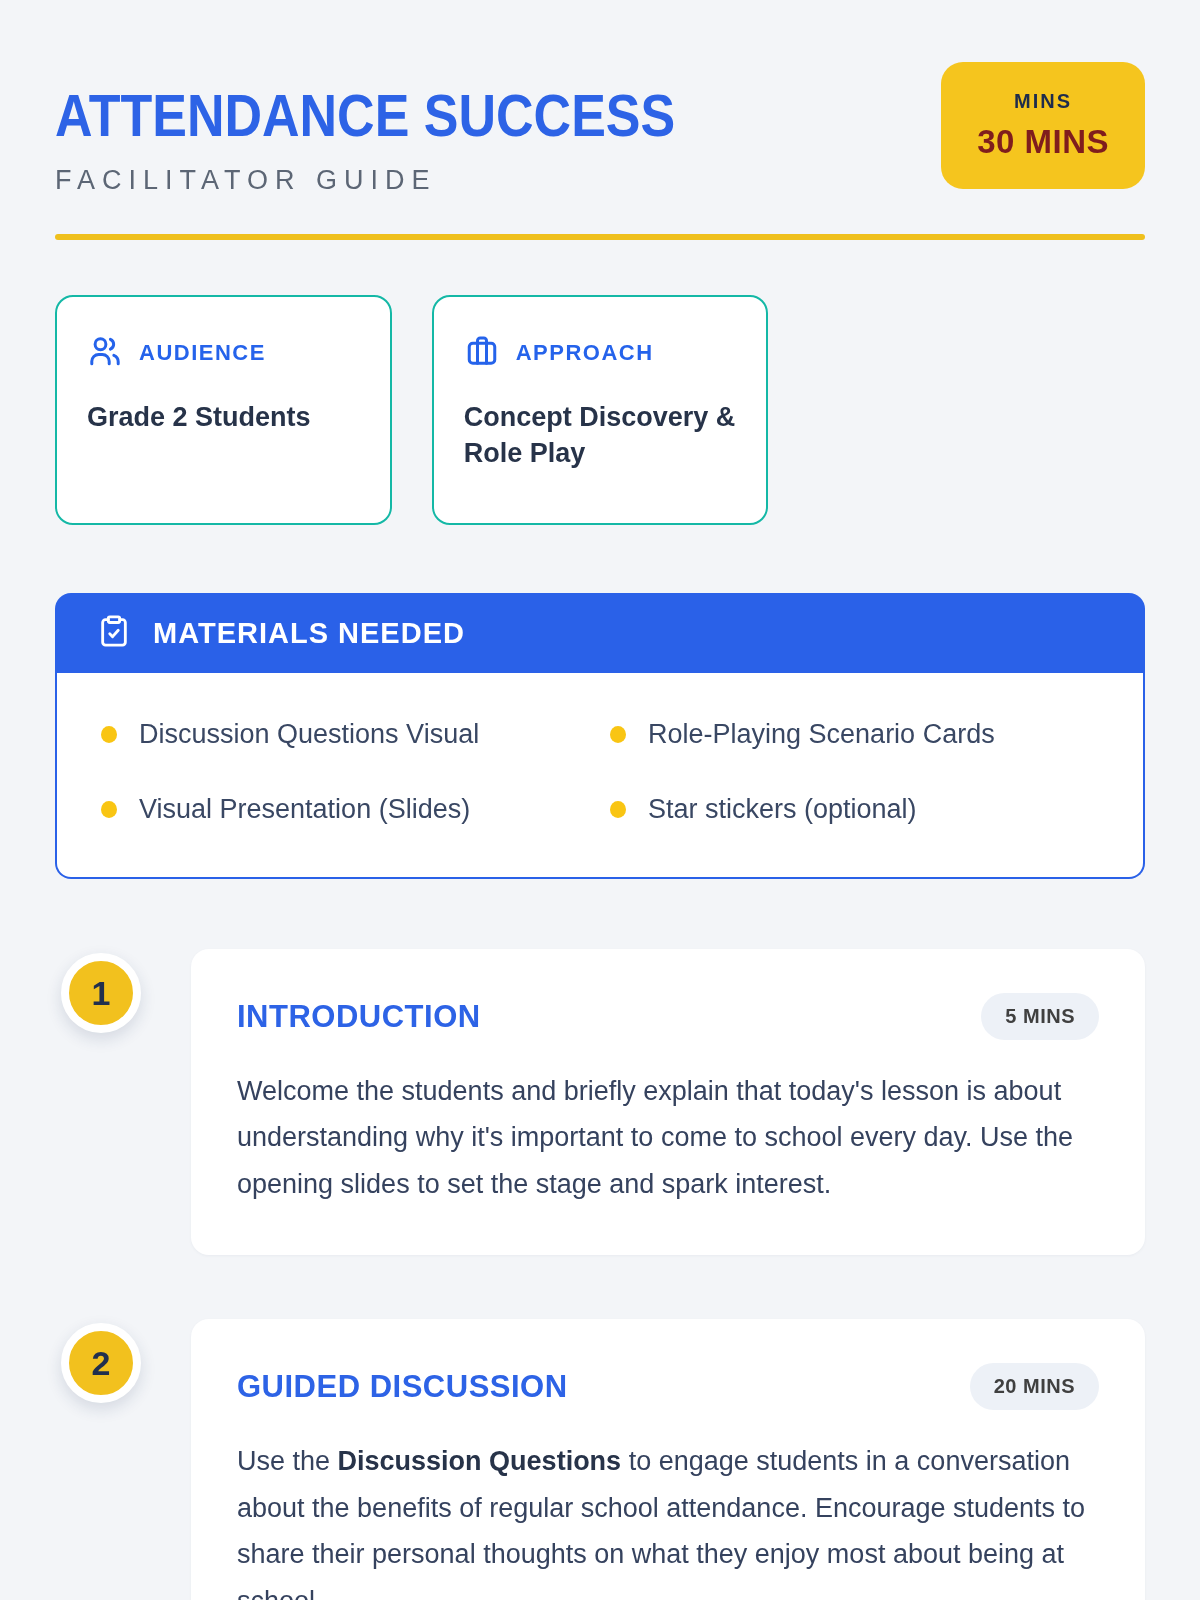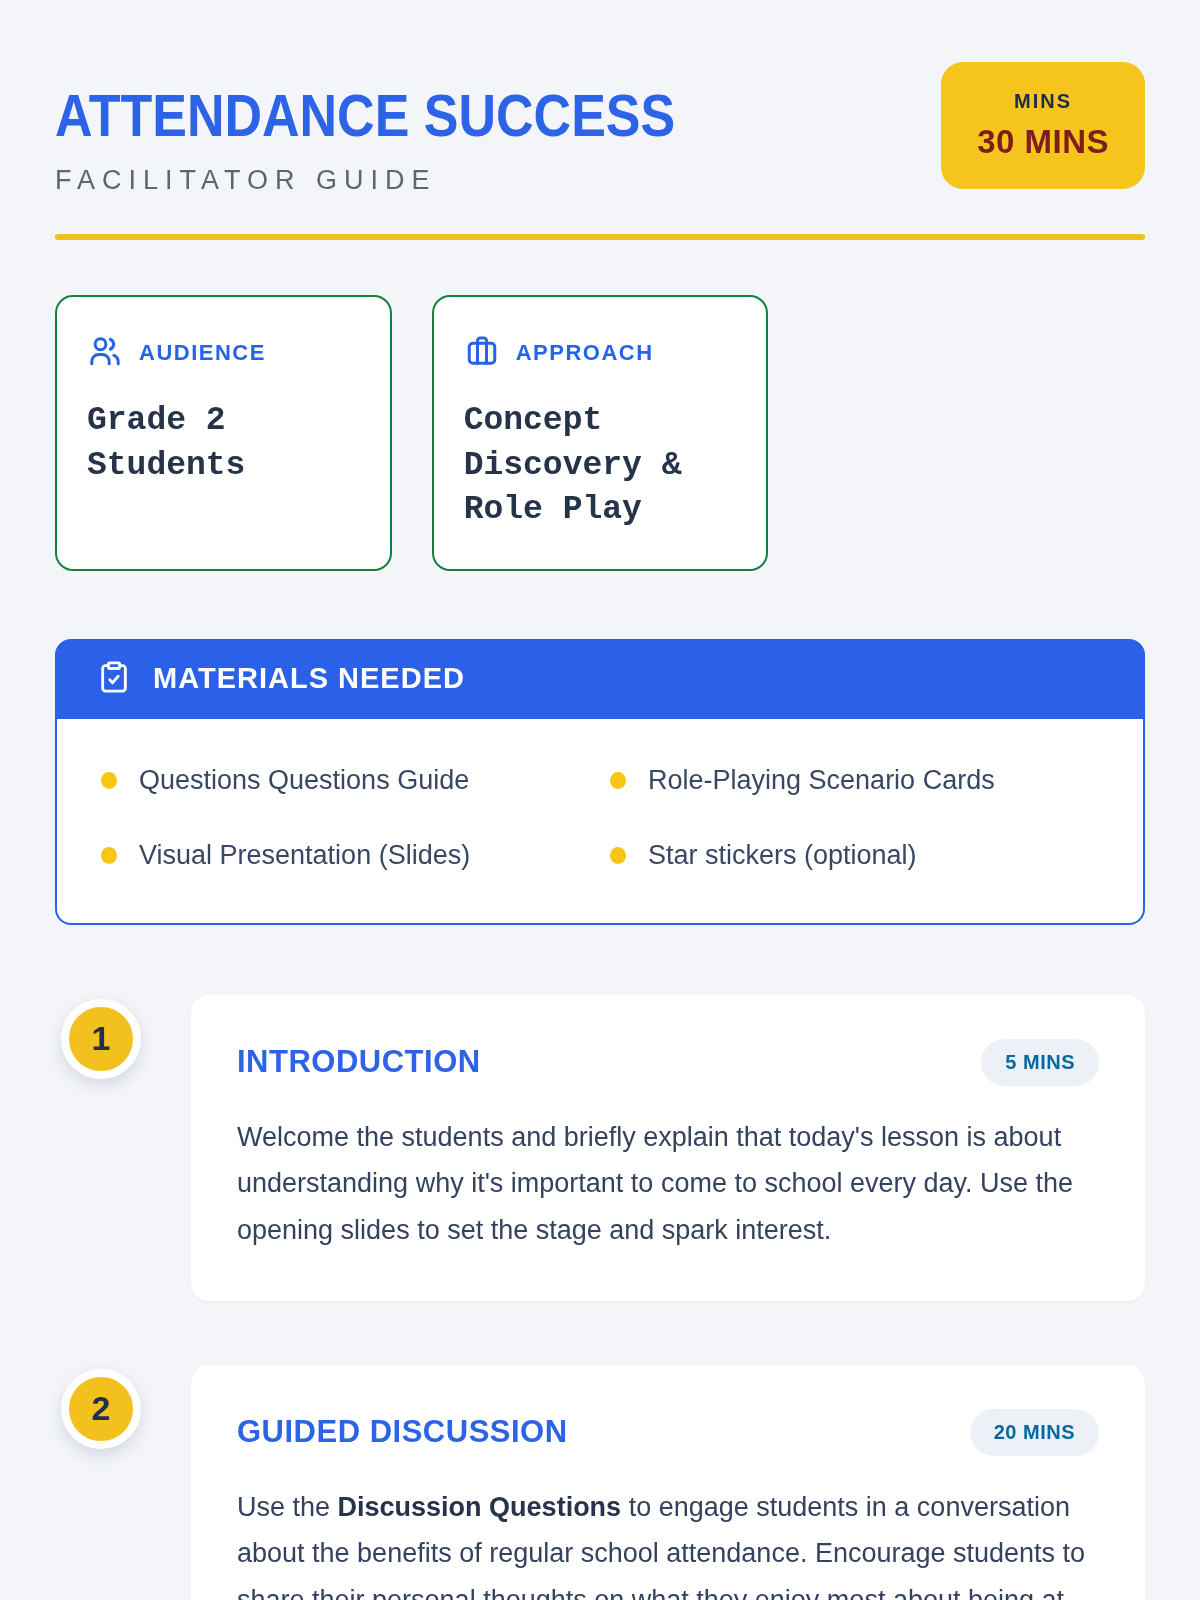--- a/index.html
+++ b/index.html
@@ -43,28 +43,28 @@
   }
   .time-label { font-size: 20px; font-weight: bold; color: #1E2C4C; letter-spacing: 2px; }
   .time-value { font-size: 33px; font-weight: bold; color: #7f1d1d; margin-top: 10px; letter-spacing: 0.5px; white-space: nowrap; }
 
   .divider { height: 6px; background: #EFC01D; border-radius: 3px; margin-top: 38px; }
 
   
   .info-cards { display: grid; grid-template-columns: repeat(3, 1fr); gap: 40px; margin-top: 55px; }
   .info-card {
     background: #FFFFFF;
-    border: 2px solid #15803d;
+    border: 2px solid #14b8a6;
     border-radius: 18px;
     padding: 36px 30px;
     min-height: 230px;
   }
   .info-card-head { display: flex; align-items: center; gap: 16px; margin-bottom: 26px; }
   .info-card-label { color: #2563EB; font-weight: bold; font-size: 22px; letter-spacing: 1.5px; }
-  .info-card-text { font-size: 33px; font-weight: bold; color: #273349; line-height: 1.35; font-family: Liberation Mono, monospace; }
+  .info-card-text { font-size: 27px; font-weight: bold; color: #273349; line-height: 1.35; }
   .icon-blue { stroke: #2563EB; fill: none; stroke-width: 2; stroke-linecap: round; stroke-linejoin: round; }
   .icon-white { stroke: #FFFFFF; fill: none; stroke-width: 2; stroke-linecap: round; stroke-linejoin: round; }
 
   
   .materials { margin-top: 68px; }
   .materials-header {
     background: #2A61E8;
     border-radius: 16px 16px 0 0;
     display: flex;
     align-items: center;
@@ -106,21 +106,21 @@
     border-radius: 18px;
     margin-left: 50px;
     flex: 1;
     padding: 44px 46px 48px 46px;
     box-shadow: 0 1px 3px rgba(30,50,90,0.05);
   }
   .step-head { display: flex; justify-content: space-between; align-items: center; }
   .step-title { color: #2D63E6; font-size: 31px; font-weight: bold; letter-spacing: 0.5px; }
   .step-duration {
     background: #EDF1F7;
-    color: #0369a1;
+    color: #404040;
     font-size: 20px;
     font-weight: bold;
     padding: 12px 24px;
     border-radius: 999px;
     letter-spacing: 0.5px;
     white-space: nowrap;
   }
   .step-body { margin-top: 28px; font-size: 27px; line-height: 1.72; color: #35425E; }
   .step-body .bold-part { font-weight: bold; color: #273349; margin-top: 48px; }
 </style>
@@ -184,21 +184,21 @@
           <rect x="8" y="2" width="8" height="4" rx="1"></rect>
           <path d="M16 4h2a2 2 0 0 1 2 2v14a2 2 0 0 1-2 2H6a2 2 0 0 1-2-2V6a2 2 0 0 1 2-2h2"></path>
           <path d="m9 14 2 2 4-4.5"></path>
         </svg>
       </span>
       <span class="materials-title">MATERIALS NEEDED</span>
     </div>
     <div class="materials-body">
       <div class="material-item">
         <span class="bullet-dot"></span>
-        <span>Questions Questions Guide</span>
+        <span>Discussion Questions Visual</span>
       </div>
       <div class="material-item">
         <span class="bullet-dot"></span>
         <span>Role-Playing Scenario Cards</span>
       </div>
       <div class="material-item">
         <span class="bullet-dot"></span>
         <span>Visual Presentation (Slides)</span>
       </div>
       <div class="material-item">

